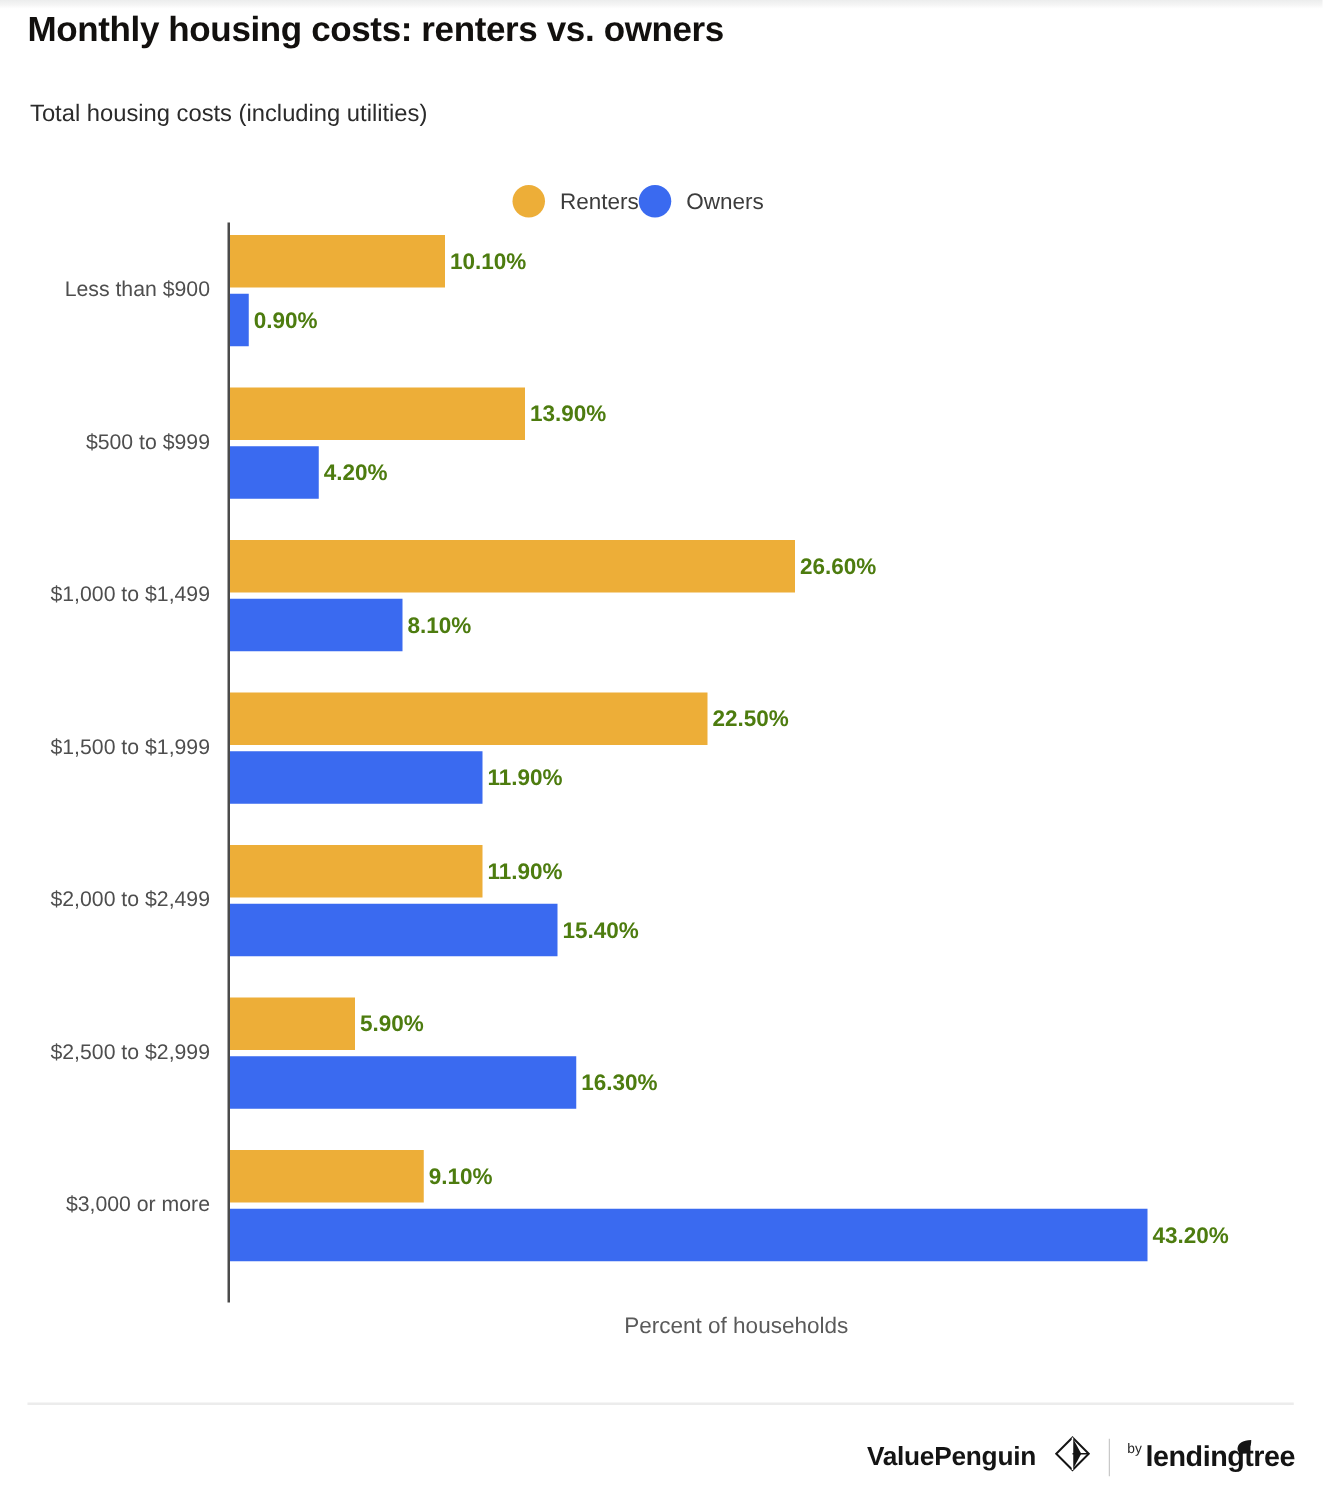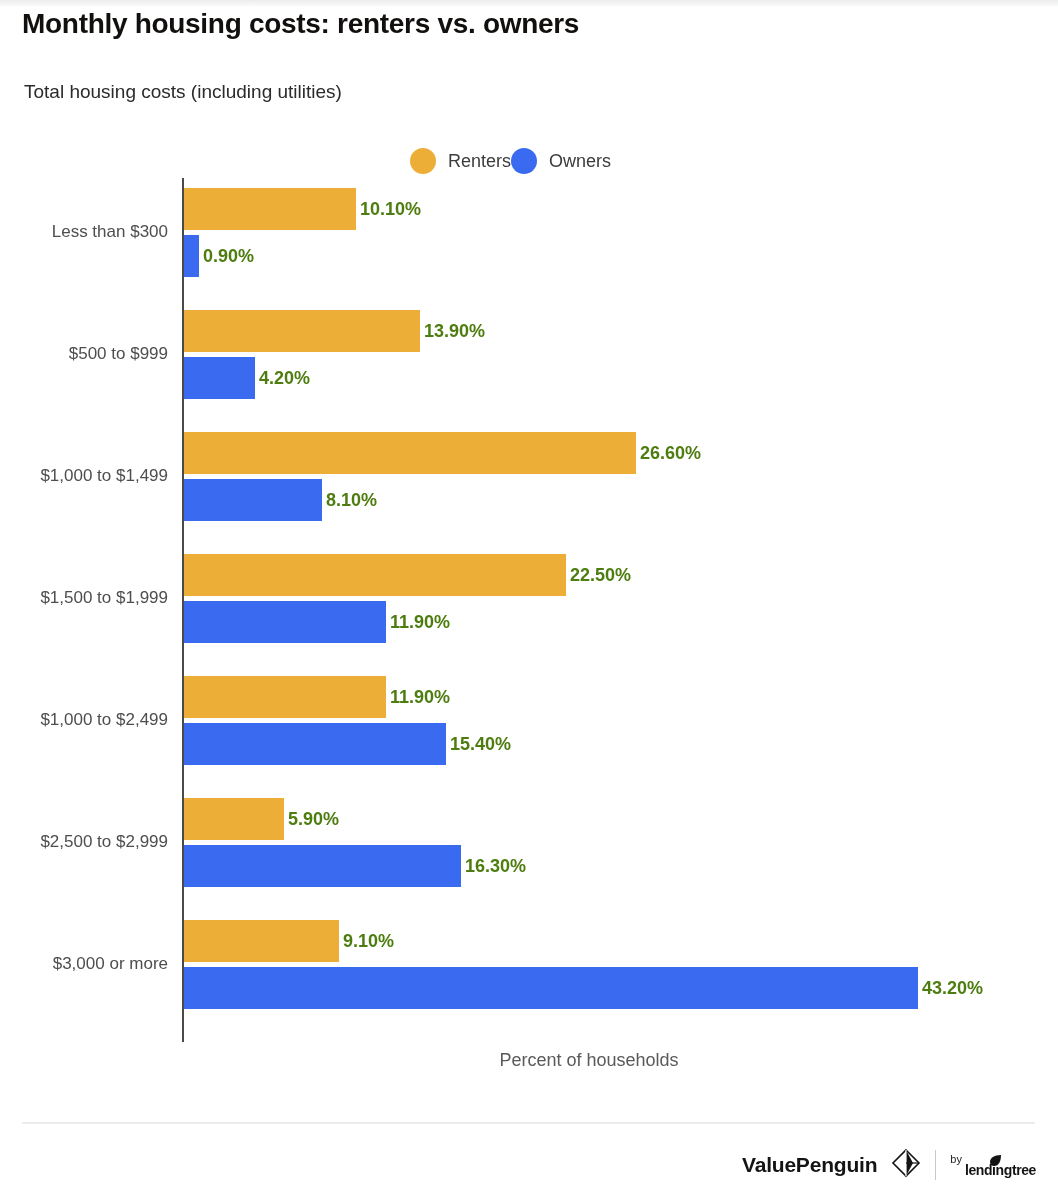--- a/index.html
+++ b/index.html
@@ -170,21 +170,21 @@
     gap: 3px;
   }
   .lt-by {
     font-size: 11px;
     color: #262626;
     line-height: 1;
     padding-bottom: 12px;
   }
   .lt-name {
     position: relative;
-    font-size: 14px;
+    font-size: 23px;
     font-weight: bold;
     color: #141414;
     letter-spacing: -0.4px;
     white-space: nowrap;
     line-height: 1;
   }
   .lt-leaf {
     position: absolute;
     right: 34px;
     top: -9px;
@@ -208,21 +208,21 @@
     <div class="legend-item">
       <span class="legend-swatch" id="sw-1" style="background: rgb(58, 106, 240);"></span>
       <span class="legend-label">Owners</span>
     </div>
   </div>
 
   <div class="plot">
     <div class="axis-line"></div>
     <div id="groups">
         <div class="group" style="top: 0px;">
-          <div class="cat-label">Less than $300</div>
+          <div class="cat-label">Less than $900</div>
           <div class="bar-row renters">
             <span class="bar" style="width: 172px; background: rgb(237, 174, 56);"></span>
             <span class="bar-value">10.10%</span>
           </div>
           <div class="bar-row owners">
             <span class="bar" style="width: 15px; background: rgb(58, 106, 240);"></span>
             <span class="bar-value">0.90%</span>
           </div>
         </div>
         <div class="group" style="top: 122px;">
@@ -252,21 +252,21 @@
           <div class="bar-row renters">
             <span class="bar" style="width: 382px; background: rgb(237, 174, 56);"></span>
             <span class="bar-value">22.50%</span>
           </div>
           <div class="bar-row owners">
             <span class="bar" style="width: 202px; background: rgb(58, 106, 240);"></span>
             <span class="bar-value">11.90%</span>
           </div>
         </div>
         <div class="group" style="top: 488px;">
-          <div class="cat-label">$1,000 to $2,499</div>
+          <div class="cat-label">$2,000 to $2,499</div>
           <div class="bar-row renters">
             <span class="bar" style="width: 202px; background: rgb(237, 174, 56);"></span>
             <span class="bar-value">11.90%</span>
           </div>
           <div class="bar-row owners">
             <span class="bar" style="width: 262px; background: rgb(58, 106, 240);"></span>
             <span class="bar-value">15.40%</span>
           </div>
         </div>
         <div class="group" style="top: 610px;">

